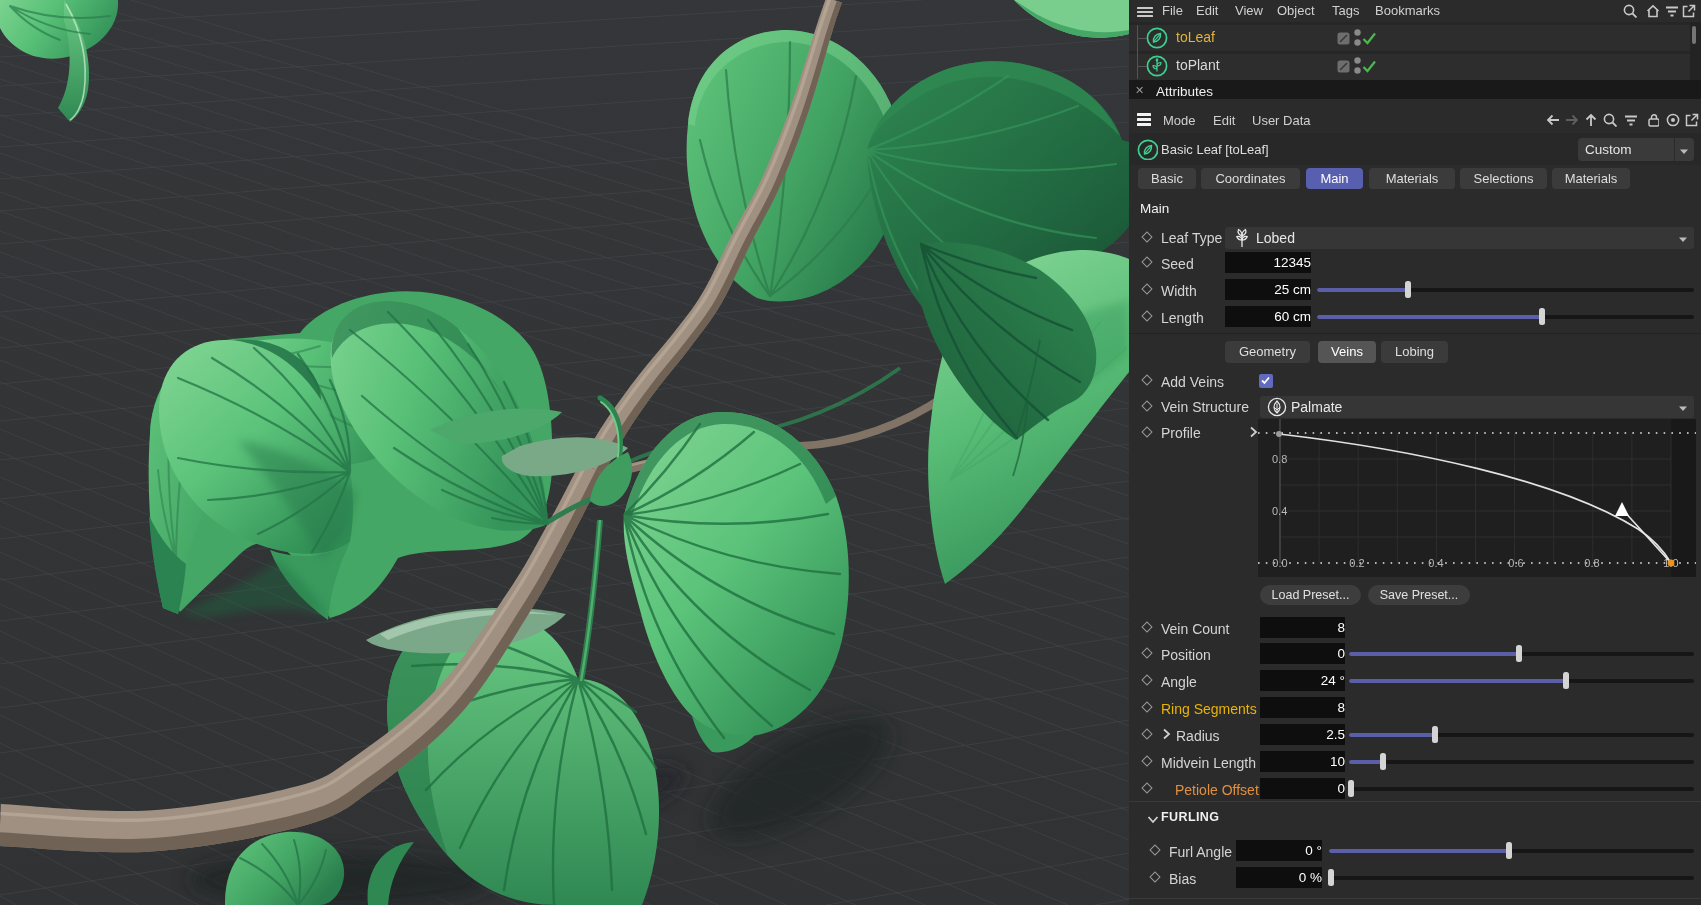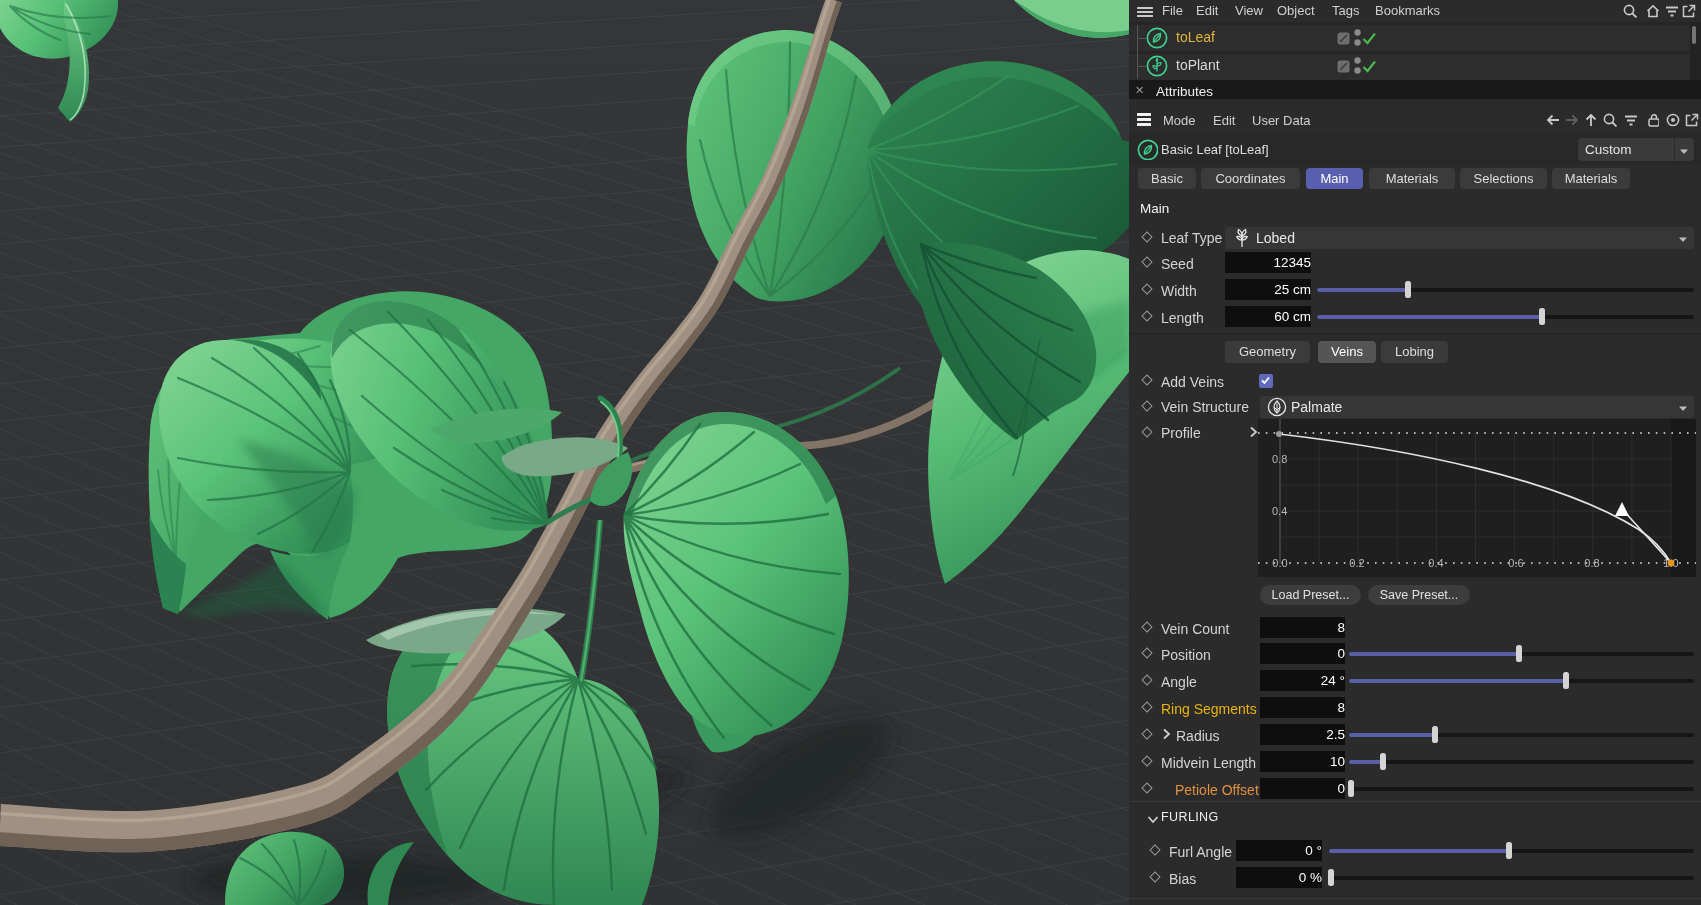--- a/index.html
+++ b/index.html
@@ -384,21 +384,21 @@
       <div class="ab hnd" style="left:251px;top:753px"></div>
       <div class="ab" style="left:14px;top:784px;width:6px;height:6px;border:1px solid #9a9a9a;transform:rotate(45deg)"></div>
       <div class="ab lb" style="left:46px;top:782px;color:#e09040">Petiole Offset</div>
       <div class="ab vb" style="left:131px;top:778px;width:85px">0</div>
       <div class="ab trk" style="left:220px;top:787px;width:345px"></div>
       <div class="ab hnd" style="left:219px;top:780px"></div>
       <div class="ab" style="left:0;top:801px;width:572px;height:1px;background:#3a3a3a"></div>
       <svg class="ab" style="left:18px;top:815px" width="12" height="9" viewBox="0 0 12 9">
         <path d="M1.5 2 L6 7 L10.5 2" fill="none" stroke="#cfcfcf" stroke-width="1.8"></path>
       </svg>
-      <div class="ab" style="left:32px;top:810px;font-size:12.5px;font-weight:normal;color:#f0f0f0;letter-spacing:0.4px">FURLING</div>
+      <div class="ab" style="left:32px;top:810px;font-size:12.5px;font-weight:bold;color:#f0f0f0;letter-spacing:0.4px">FURLING</div>
       <div class="ab" style="left:22px;top:846px;width:6px;height:6px;border:1px solid #9a9a9a;transform:rotate(45deg)"></div>
       <div class="ab lb" style="left:40px;top:844px;color:#d4d4d4">Furl Angle</div>
       <div class="ab vb" style="left:107px;top:840px;width:86px">0 °</div>
       <div class="ab trk" style="left:200px;top:849px;width:365px"></div>
       <div class="ab fil" style="left:200px;top:849px;width:180px"></div>
       <div class="ab hnd" style="left:377px;top:842px"></div>
       <div class="ab" style="left:22px;top:873px;width:6px;height:6px;border:1px solid #9a9a9a;transform:rotate(45deg)"></div>
       <div class="ab lb" style="left:40px;top:871px;color:#d4d4d4">Bias</div>
       <div class="ab vb" style="left:107px;top:867px;width:86px">0 %</div>
       <div class="ab trk" style="left:200px;top:876px;width:365px"></div>

